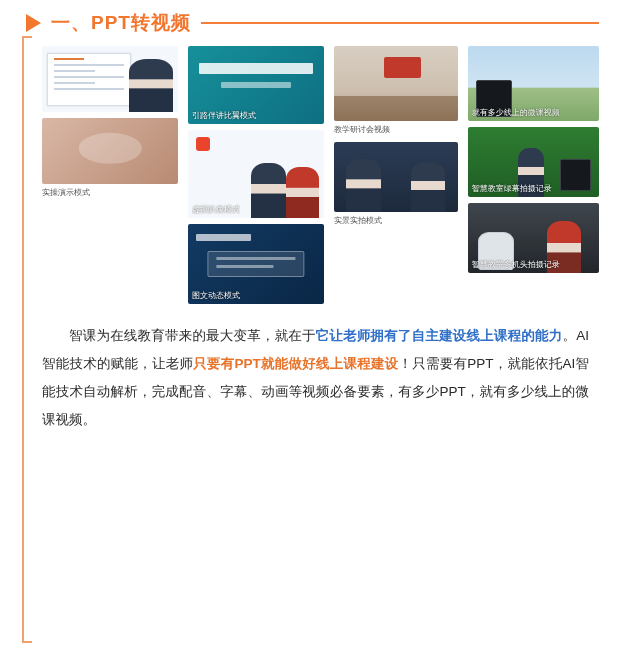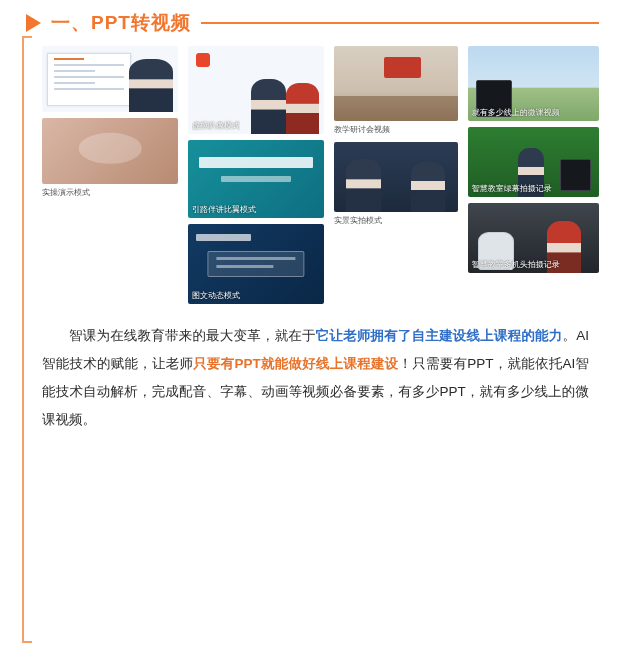--- a/index.html
+++ b/index.html
@@ -268,32 +268,32 @@
       <div class="cell">
         <div class="thumb pinkish" style="height:66px;">
           <div class="plate" style="width:46%;height:46%;background:rgba(255,255,255,.25);border:none;border-radius:50%;"></div>
         </div>
         <div class="caption">实操演示模式</div>
       </div>
     </div>
 
     <div class="col col-2">
       <div class="cell">
+        <div class="thumb teal" style="height:78px;">
+          <div class="ttl-white" style="top:22%;height:11px;width:84%;"></div>
+          <div class="ttl-white" style="top:46%;height:6px;width:52%;left:24%;opacity:.6;"></div>
+          <div class="caption on-img">引路伴讲比翼模式</div>
+        </div>
+      </div>
+      <div class="cell">
         <div class="thumb white-ui" style="height:88px;">
           <div class="logo-dot"></div>
           <div class="person" style="right:28%;width:26%;height:62%;"></div>
           <div class="person" style="right:4%;width:24%;height:58%;background:linear-gradient(#c0392b 0%,#c0392b 40%,#e8d9ce 41%,#e8d9ce 58%,#8e2a20 59%,#8e2a20 100%);"></div>
           <div class="caption on-img">虚拟叭像模式</div>
-        </div>
-      </div>
-      <div class="cell">
-        <div class="thumb teal" style="height:78px;">
-          <div class="ttl-white" style="top:22%;height:11px;width:84%;"></div>
-          <div class="ttl-white" style="top:46%;height:6px;width:52%;left:24%;opacity:.6;"></div>
-          <div class="caption on-img">引路伴讲比翼模式</div>
         </div>
       </div>
       <div class="cell">
         <div class="thumb navy" style="height:80px;">
           <div class="plate" style="top:50%;">
             <div class="tline"></div>
             <div class="tline" style="width:60%;"></div>
           </div>
           <div class="ttl-white" style="top:12%;width:40%;left:6%;height:7px;opacity:.8;"></div>
           <div class="caption on-img">图文动态模式</div>

